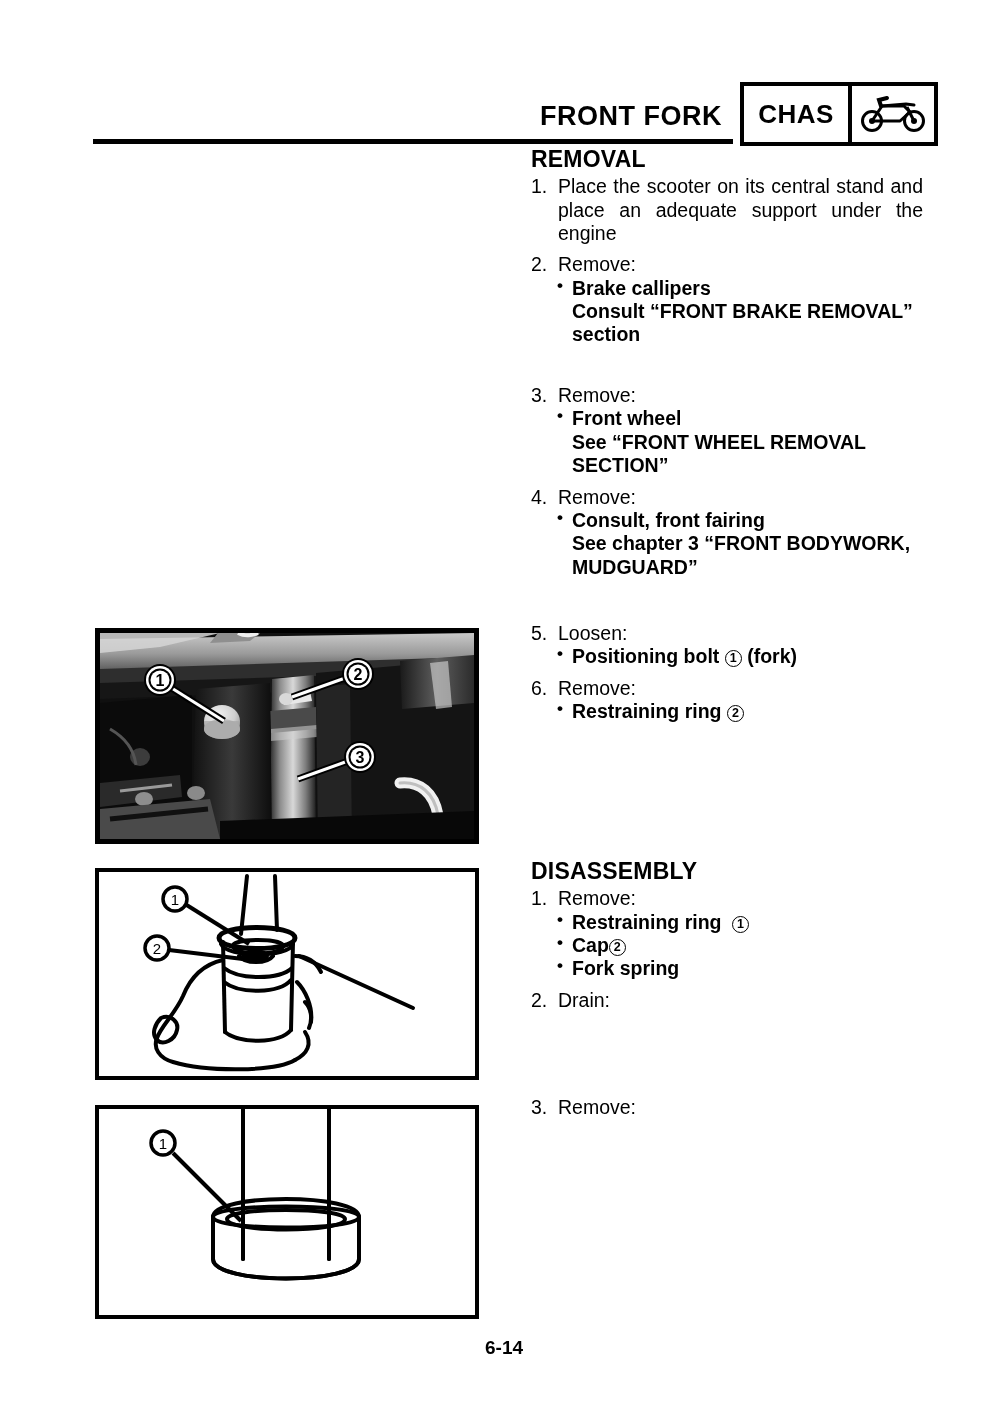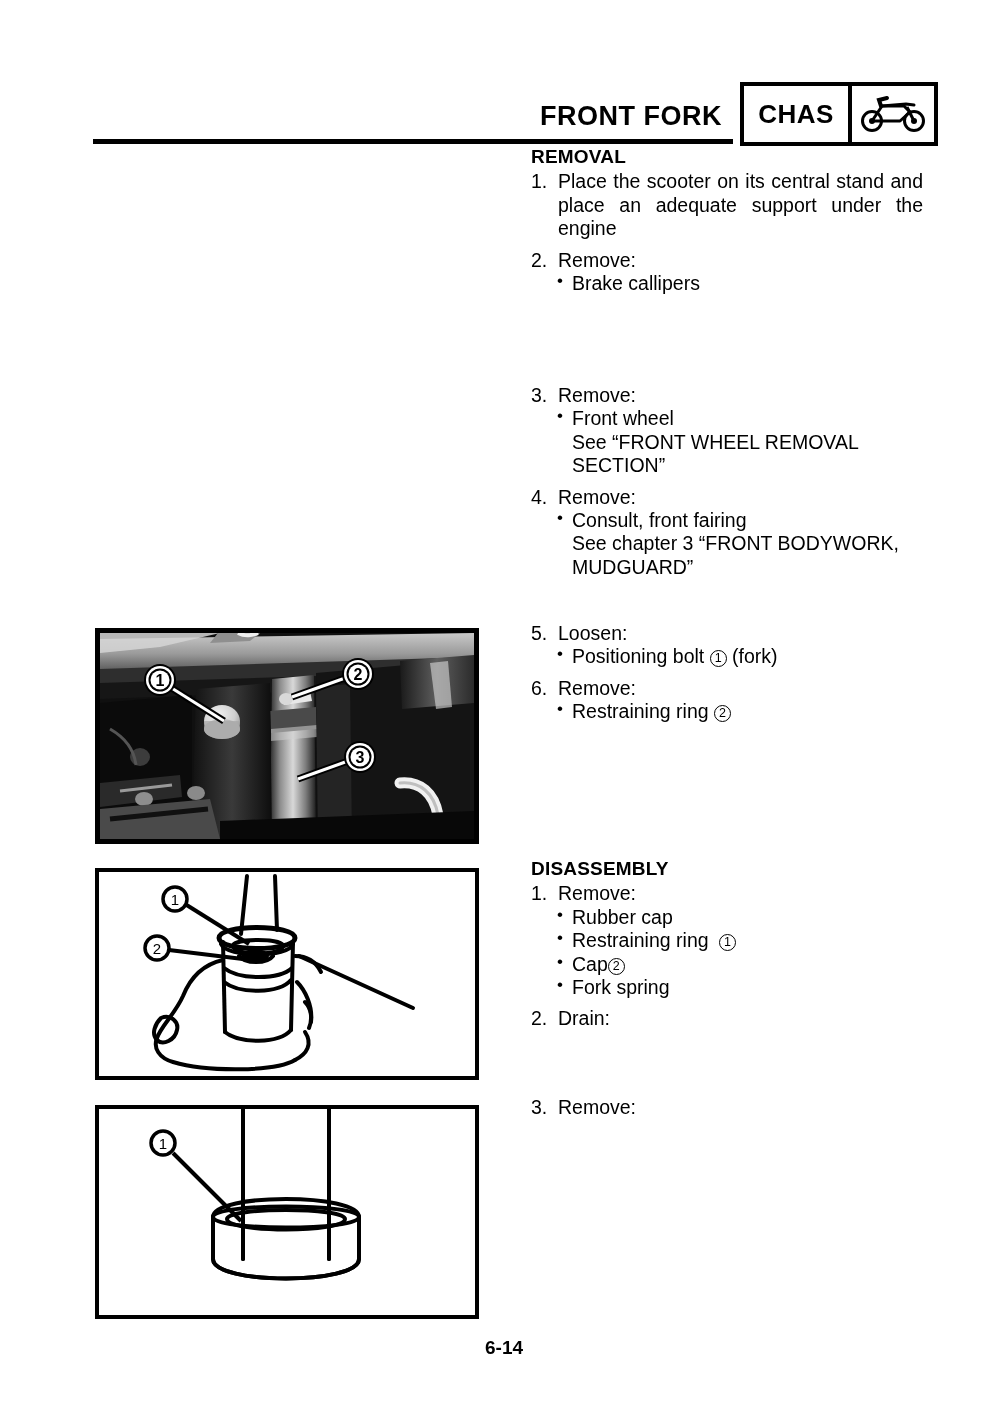--- a/index.html
+++ b/index.html
@@ -103,21 +103,21 @@
 
   
   .textcol {
     position: absolute;
     left: 531px;
     top: 0;
     width: 392px;
   }
   .block { position: absolute; width: 392px; }
   .sect-head {
-    font-size: 19px;
+    font-size: 23px;
     font-weight: bold;
     letter-spacing: 0.2px;
     margin: 0 0 2px 0;
     line-height: 1.18;
   }
   .step {
     position: relative;
     padding-left: 27px;
     font-size: 19.5px;
     line-height: 1.20;
@@ -135,20 +135,21 @@
   .bullets {
     margin: 0;
     padding: 0;
     list-style: none;
   }
   .bullets li {
     position: relative;
     padding-left: 41px;
     font-size: 19.5px;
     line-height: 1.20;
+    font-weight: bold;
   }
   .bullets li::before {
     content: "\2022";
     position: absolute;
     left: 26px;
     top: -1px;
     font-size: 17px;
   }
   .sub {
     display: block;
@@ -405,20 +406,21 @@
       <span>Place the scooter on its central stand and place an adequate support under the engine</span>
     </div>
 
     <div class="step" style="margin-top:8px;">
       <span class="num">2.</span>
       <span>Remove:</span>
     </div>
     <ul class="bullets">
       <li>
         <span>Brake callipers</span>
+        <span class="sub">Consult “FRONT BRAKE REMOVAL” section</span>
       </li>
     </ul>
   </div>
 
   <div class="block" style="top:383px;">
     <div class="step">
       <span class="num">3.</span>
       <span>Remove:</span>
     </div>
     <ul class="bullets">
@@ -467,23 +469,20 @@
 
   <div class="block" style="top:858px;">
     <div class="sect-head">DISASSEMBLY</div>
 
     <div class="step">
       <span class="num">1.</span>
       <span>Remove:</span>
     </div>
     <ul class="bullets">
       <li>
-        <span>Rubber cap</span>
-      </li>
-      <li>
         <span>Restraining ring</span>
         <span class="cnum" style="margin-left:5px;">1</span>
       </li>
       <li><span>Cap</span><span class="cnum">2</span>
       </li>
       <li>
         <span>Fork spring</span>
       </li>
     </ul>
 

